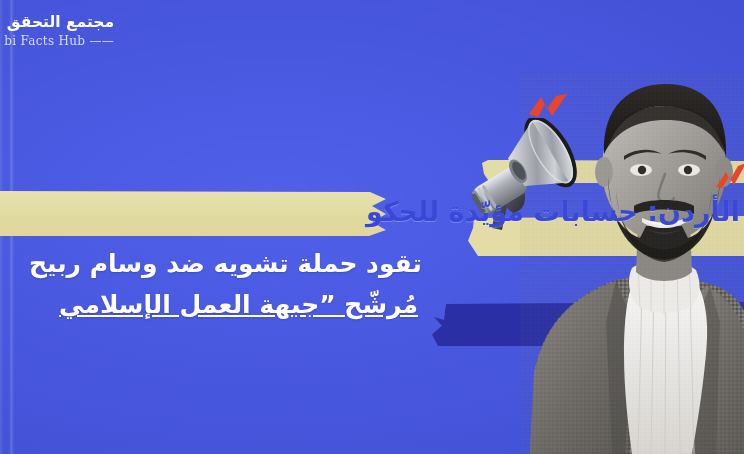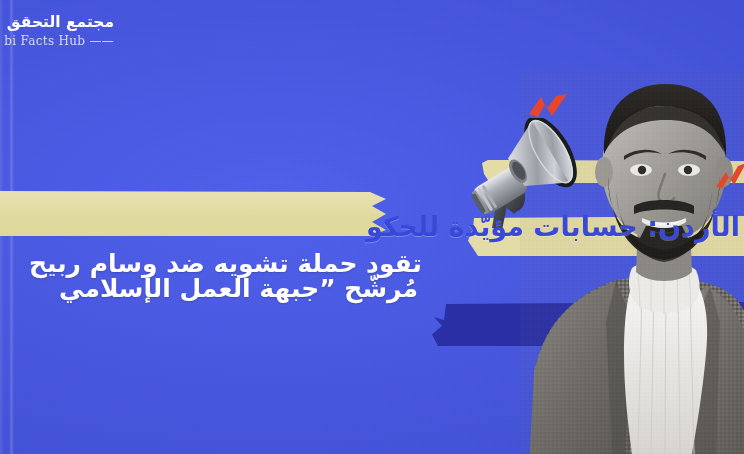--- a/index.html
+++ b/index.html
@@ -79,31 +79,30 @@
   .banner-sheen{
     position:absolute;inset:0;
     background:linear-gradient(180deg,rgba(255,255,255,.35),rgba(0,0,0,.06) 55%,rgba(0,0,0,.10));
     mix-blend-mode:soft-light;
   }
   .banner-text{
     position:absolute;right:46px;top:196px;
     color:#3A48D8;font-size:27px;font-weight:900;direction:rtl;
     white-space:nowrap;letter-spacing:-.2px;
     text-shadow:0 1px 0 rgba(255,255,255,.25);
-    margin-top:15px;
   }
 
   
   .sub{
     position:absolute;right:12px;direction:rtl;color:#ffffff;
     font-size:25px;font-weight:900;white-space:nowrap;letter-spacing:-.2px;
     text-shadow:0 1px 2px rgba(0,0,0,.18);
   }
   .sub1{top:249px;right:364px;}
-  .sub2{top:274px;right:368px;}
+  .sub2{top:290px;right:368px;text-decoration:underline;}
 
   
   .portrait{
     position:absolute;left:520px;top:72px;width:232px;height:382px;
     overflow:hidden;
   }
   .portrait svg{display:block;}
 
   
   .megaphone{position:absolute;left:462px;top:118px;width:118px;height:118px;}

